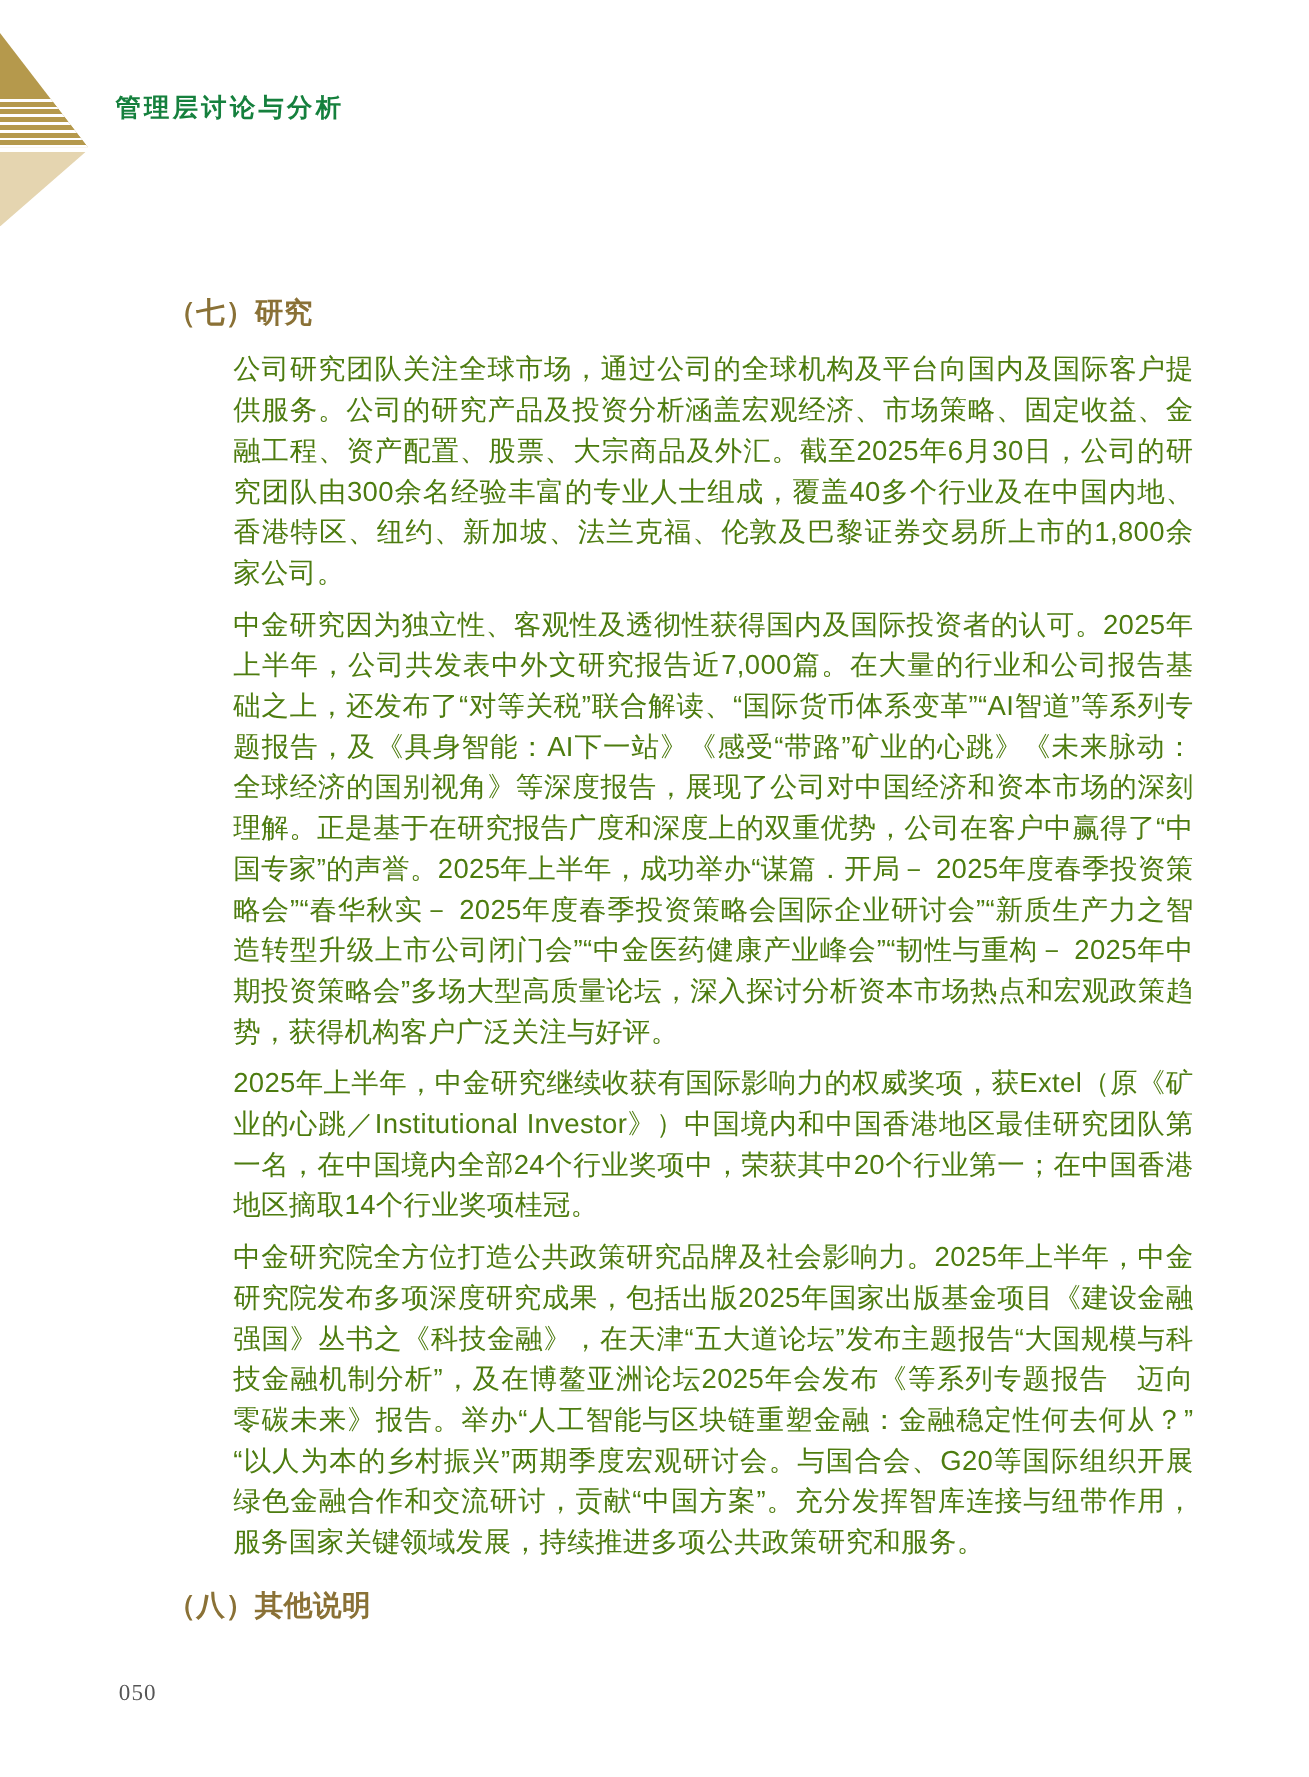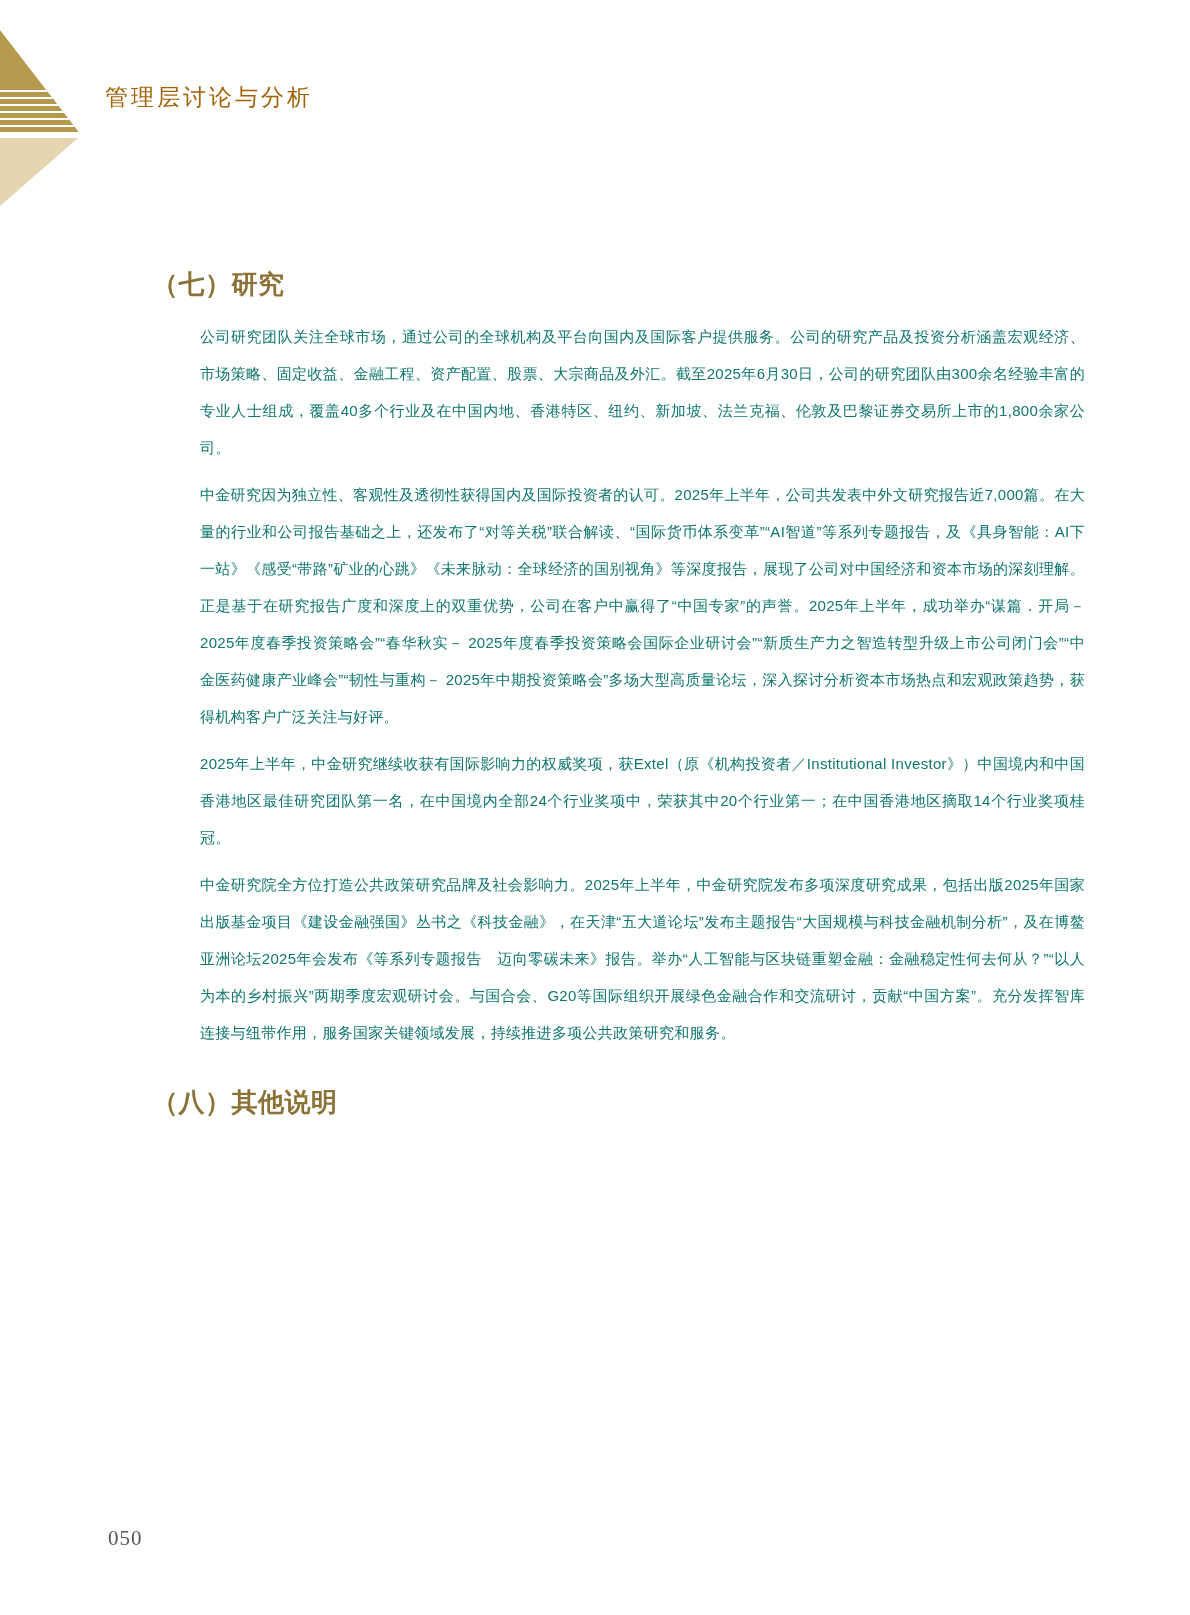--- a/index.html
+++ b/index.html
@@ -50,52 +50,52 @@
     background: #e5d5b0;
   }
 
   
   .page-header {
     position: absolute;
     left: 105px;
     top: 82px;
     font-family: "Liberation Serif", serif;
     font-size: 23px;
-    font-weight: 400;
+    font-weight: 700;
     letter-spacing: 3px;
-    color: #a16207;
+    color: #15803d;
   }
 
   
   .content {
     position: absolute;
     left: 152px;
     top: 266px;
     width: 933px;
   }
   .section-heading {
     font-size: 26px;
     font-weight: 700;
     color: #8a7136;
     line-height: 36px;
     margin: 0 0 16px 0;
     letter-spacing: 0.5px;
   }
   .section-heading.second {
-    margin-top: 33px;
+    margin-top: 20px;
   }
   .section-body {
     padding-left: 48px;
   }
   .para {
-    font-size: 15px;
+    font-size: 25px;
     line-height: 37px;
-    color: #0f766e;
+    color: #4d7c0f;
     text-align: justify;
-    margin: 0 0 10px 0;
+    margin: 0 0 10px 12px;
     letter-spacing: 0.3px;
   }
   .para:last-child { margin-bottom: 0; }
 
   
   .page-number {
     position: absolute;
     left: 108px;
     top: 1526px;
     font-family: "Liberation Serif", serif;
@@ -113,21 +113,21 @@
 </div>
 
 <div class="page-header">管理层讨论与分析</div>
 
 <div class="content">
 
   <h2 class="section-heading">（七）研究</h2>
   <div class="section-body">
     <p class="para">公司研究团队关注全球市场，通过公司的全球机构及平台向国内及国际客户提供服务。公司的研究产品及投资分析涵盖宏观经济、市场策略、固定收益、金融工程、资产配置、股票、大宗商品及外汇。截至2025年6月30日，公司的研究团队由300余名经验丰富的专业人士组成，覆盖40多个行业及在中国内地、香港特区、纽约、新加坡、法兰克福、伦敦及巴黎证券交易所上市的1,800余家公司。</p>
     <p class="para">中金研究因为独立性、客观性及透彻性获得国内及国际投资者的认可。2025年上半年，公司共发表中外文研究报告近7,000篇。在大量的行业和公司报告基础之上，还发布了“对等关税”联合解读、“国际货币体系变革”“AI智道”等系列专题报告，及《具身智能：AI下一站》《感受“带路”矿业的心跳》《未来脉动：全球经济的国别视角》等深度报告，展现了公司对中国经济和资本市场的深刻理解。正是基于在研究报告广度和深度上的双重优势，公司在客户中赢得了“中国专家”的声誉。2025年上半年，成功举办“谋篇．开局－ 2025年度春季投资策略会”“春华秋实－ 2025年度春季投资策略会国际企业研讨会”“新质生产力之智造转型升级上市公司闭门会”“中金医药健康产业峰会”“韧性与重构－ 2025年中期投资策略会”多场大型高质量论坛，深入探讨分析资本市场热点和宏观政策趋势，获得机构客户广泛关注与好评。</p>
-    <p class="para">2025年上半年，中金研究继续收获有国际影响力的权威奖项，获Extel（原《机构投资者／Institutional Investor》）中国境内和中国香港地区最佳研究团队第一名，在中国境内全部24个行业奖项中，荣获其中20个行业第一；在中国香港地区摘取14个行业奖项桂冠。</p>
+    <p class="para">2025年上半年，中金研究继续收获有国际影响力的权威奖项，获Extel（原《矿业的心跳／Institutional Investor》）中国境内和中国香港地区最佳研究团队第一名，在中国境内全部24个行业奖项中，荣获其中20个行业第一；在中国香港地区摘取14个行业奖项桂冠。</p>
     <p class="para">中金研究院全方位打造公共政策研究品牌及社会影响力。2025年上半年，中金研究院发布多项深度研究成果，包括出版2025年国家出版基金项目《建设金融强国》丛书之《科技金融》，在天津“五大道论坛”发布主题报告“大国规模与科技金融机制分析”，及在博鳌亚洲论坛2025年会发布《等系列专题报告　迈向零碳未来》报告。举办“人工智能与区块链重塑金融：金融稳定性何去何从？”“以人为本的乡村振兴”两期季度宏观研讨会。与国合会、G20等国际组织开展绿色金融合作和交流研讨，贡献“中国方案”。充分发挥智库连接与纽带作用，服务国家关键领域发展，持续推进多项公共政策研究和服务。</p>
   </div>
 
   <h2 class="section-heading second">（八）其他说明</h2>
 
 </div>
 
 <div class="page-number">050</div>
 
 </body></html>

